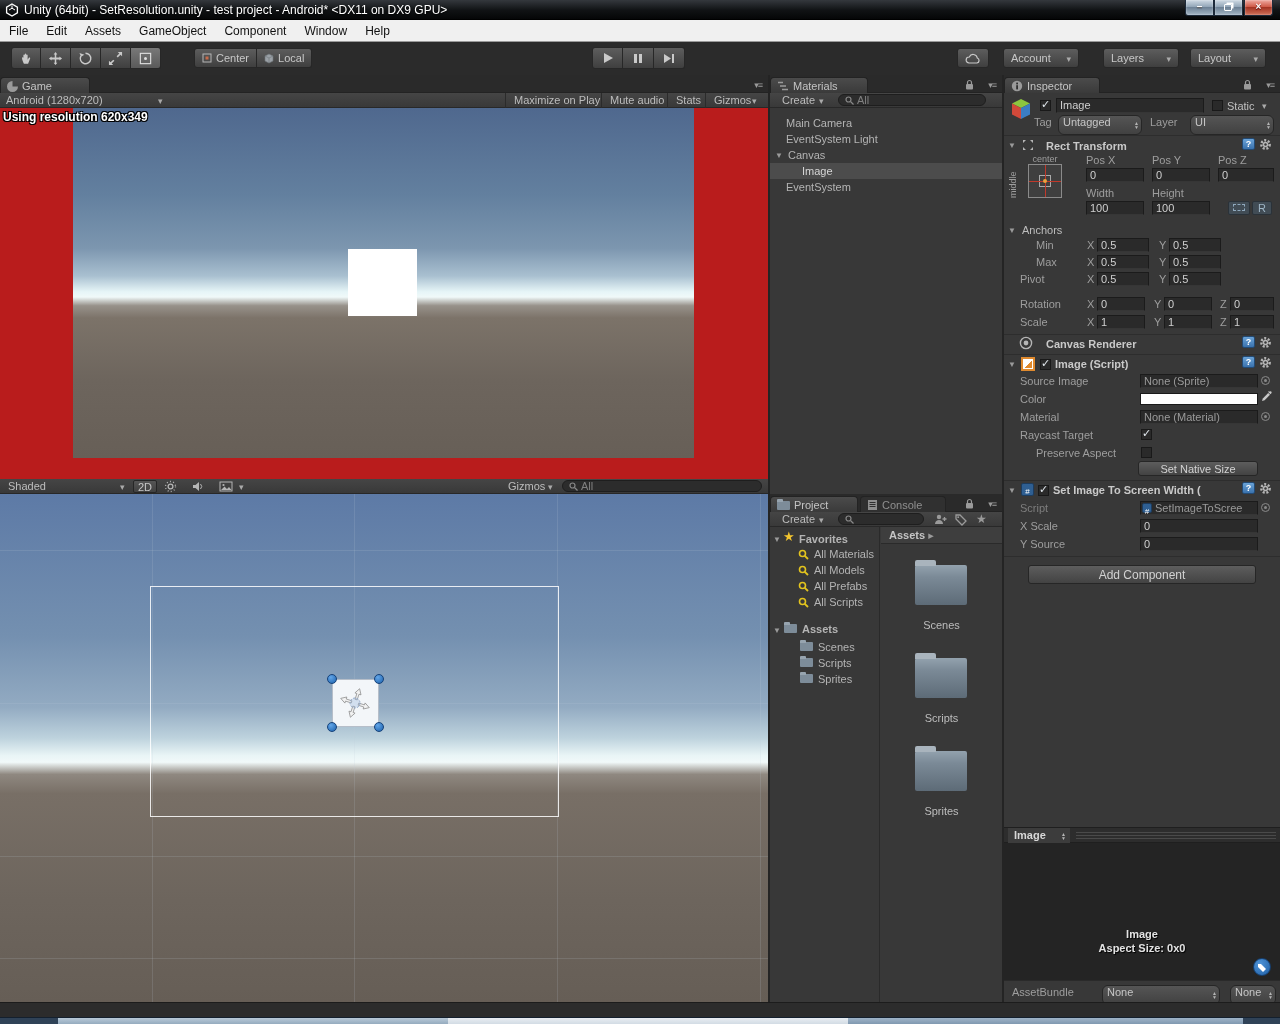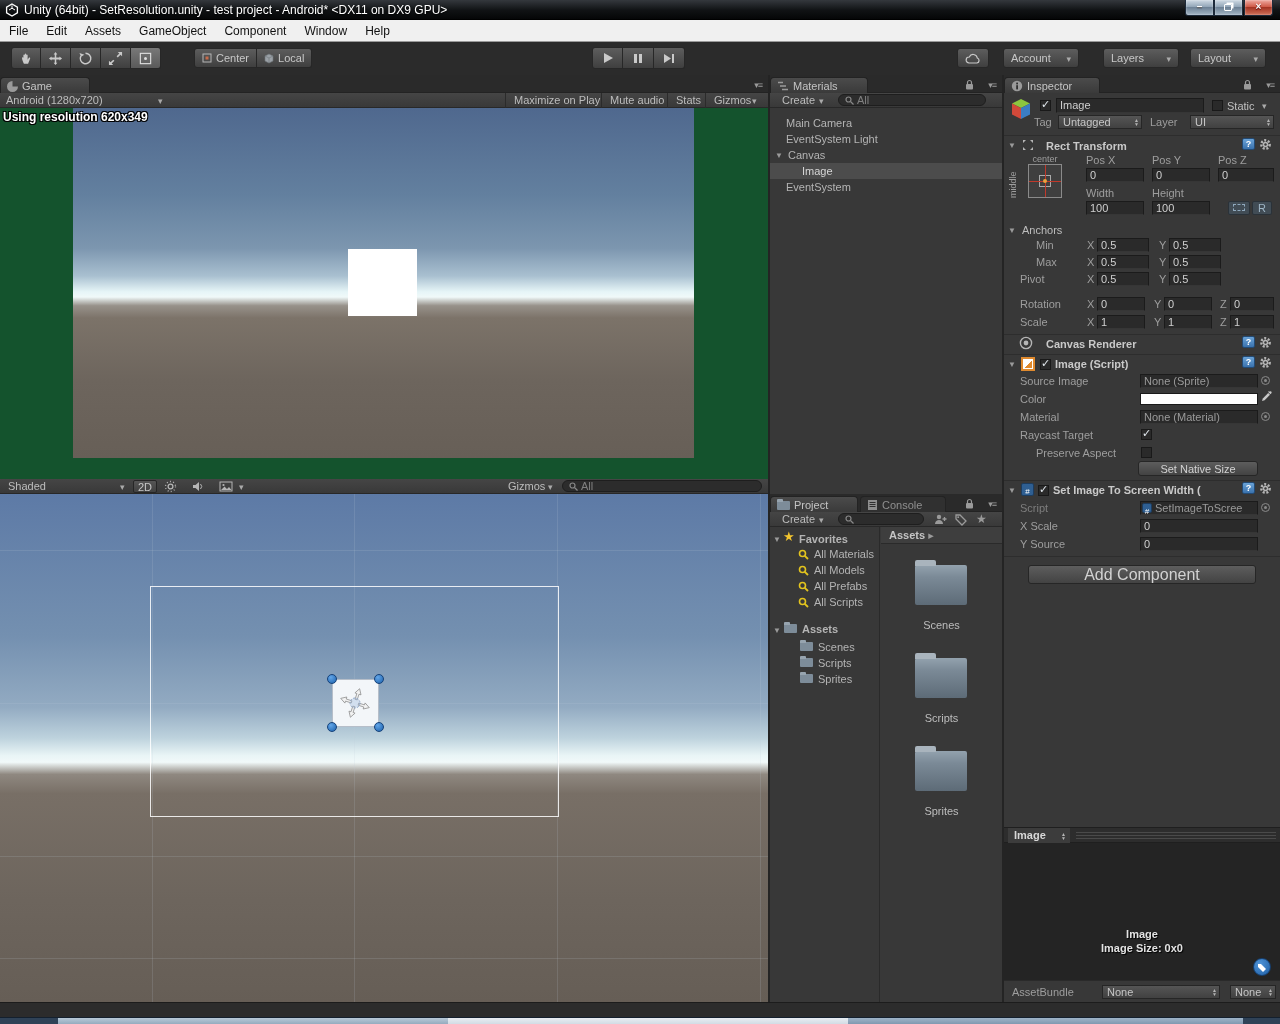--- a/index.html
+++ b/index.html
@@ -31,21 +31,21 @@
 .tab{position:absolute;top:2px;height:17px;background:linear-gradient(#4b4b4b,#393939);border:1px solid #232323;border-bottom:none;border-radius:4px 4px 0 0;color:#c4c4c4;display:flex;align-items:center;gap:4px;padding:0 10px 0 6px;font-size:11px}
 .tab.inactive{background:#303030;color:#8f8f8f}
 .panel{background:#383838}
 .ptool{background:linear-gradient(#454545,#393939);border-bottom:1px solid #282828}
 .menuicon{color:#9a9a9a;font-size:9px;letter-spacing:-1px}
 .menuicon::before{content:"▾≡"}
 .lbl{position:absolute;height:14px;line-height:14px;color:#9e9e9e;white-space:nowrap}
 .b{font-weight:bold;color:#c9c9c9}
 .in{position:absolute;background:#2a2a2a;border:1px solid #1b1b1b;border-bottom-color:#363636;color:#cfcfcf;height:14px;line-height:12px;padding:0 3px;font-size:11px;white-space:nowrap;overflow:hidden}
 .in.gray{color:#9a9a9a}
-.dd{position:absolute;background:linear-gradient(#555,#414141);border:1px solid #262626;border-radius:0;height:14px;line-height:13px;color:#c6c6c6;padding:0 14px 0 4px;font-size:11px;white-space:nowrap;overflow:hidden}
+.dd{position:absolute;background:linear-gradient(#555,#414141);border:1px solid #262626;border-radius:6px;height:20px;line-height:13px;color:#c6c6c6;padding:0 14px 0 4px;font-size:11px;white-space:nowrap;overflow:hidden}
 .ud{position:absolute;right:2px;top:50%;transform:translateY(-50%);font-size:5px;line-height:4px;color:#b5b5b5;white-space:pre;text-align:center}
 .ud::before{content:"▲\A▼"}
 .cb{position:absolute;width:11px;height:11px;background:#2a2a2a;border:1px solid #191919}
 .cb.on::before{content:"✓";position:absolute;left:0;top:-3px;color:#e2e8ee;font-weight:bold;font-size:11px}
 .fold{position:absolute;color:#9a9a9a;font-size:8px}
 .fold::before{content:"▼"}
 .btn{position:absolute;background:linear-gradient(#5d5d5d,#434343);border:1px solid #262626;border-radius:3px;color:#d2d2d2;text-align:center}
 .helpicon{position:absolute;width:13px;height:12px;background:linear-gradient(#6aa3d8,#3a72ad);border:1px solid #234a74;border-radius:2px;color:#fff;font-size:9px;font-weight:bold;text-align:center;line-height:11px}
 .helpicon::before{content:"?"}
 .hr{position:absolute;width:276px;height:1px;background:#2d2d2d;left:1004px}
@@ -195,21 +195,21 @@
   </div>
   <div class="abs ptool" style="left:0;top:93px;width:768px;height:15px">
     <div class="abs" style="left:6px;top:1px;color:#bdbdbd"><span>Android (1280x720)</span></div>
     <span class="abs ddarrow" style="left:158px;top:1px"></span>
     <div class="abs" style="left:505px;top:0;height:15px;line-height:15px;padding:0 8px;border-left:1px solid #2b2b2b;color:#bdbdbd">Maximize on Play</div>
     <div class="abs" style="left:601px;top:0;height:15px;line-height:15px;padding:0 8px;border-left:1px solid #2b2b2b;color:#bdbdbd">Mute audio</div>
     <div class="abs" style="left:667px;top:0;height:15px;line-height:15px;padding:0 8px;border-left:1px solid #2b2b2b;color:#bdbdbd">Stats</div>
     <div class="abs" style="left:705px;top:0;height:15px;line-height:15px;padding:0 8px;border-left:1px solid #2b2b2b;color:#bdbdbd">Gizmos</div>
     <span class="abs ddarrow" style="left:752px;top:1px"></span>
   </div>
-  <div class="abs" style="left:0;top:108px;width:768px;height:428px;background:#14532d">
+  <div class="abs" style="left:0;top:108px;width:768px;height:428px;background:#b91c1c">
     <div class="abs" style="left:73px;top:0;width:621px;height:350px;background:linear-gradient(180deg,#4f688e 0%,#63809f 25%,#7c96af 40%,#a9c0d0 48%,#e6f5f7 52.5%,#f0f9f9 54%,#97918a 56.5%,#7c7369 60%,#6d655d 78%,#675f57 100%)">
       <div class="abs" style="left:275px;top:141px;width:69px;height:67px;background:#fff"></div>
     </div>
     <div class="abs" style="left:3px;top:2px;font-size:12px;font-weight:bold;color:#fff;text-shadow:1px 1px 0 #000,-1px 1px 0 #000,1px -1px 0 #000,-1px -1px 0 #000">Using resolution 620x349</div>
   </div>
 
   <div class="abs ptool" style="left:0;top:479px;width:768px;height:15px">
     <div class="abs" style="left:8px;top:1px;color:#bdbdbd">Shaded</div>
     <span class="abs ddarrow" style="left:120px;top:1px"></span>
     <div class="abs" style="left:133px;top:1px;width:24px;height:13px;background:linear-gradient(#555,#414141);border:1px solid #262626;border-radius:2px;text-align:center;line-height:12px;color:#c6c6c6">2D</div>
@@ -551,29 +551,29 @@
   <div class="lbl" style="left:1020px;top:501px;color:#7e7e7e">Script</div>
   <div class="in gray" style="left:1140px;top:501px;width:118px;padding-left:14px">SetImageToScree</div>
   <div class="csicon" style="left:1142px;top:503px;width:10px;height:10px"></div>
   <div class="picker" style="left:1261px;top:503px"></div>
   <div class="lbl" style="left:1020px;top:519px">X Scale</div>
   <div class="in" style="left:1140px;top:519px;width:118px">0</div>
   <div class="lbl" style="left:1020px;top:537px">Y Source</div>
   <div class="in" style="left:1140px;top:537px;width:118px">0</div>
   <div class="hr" style="top:556px"></div>
 
-  <div class="btn" style="left:1028px;top:565px;width:228px;height:19px;line-height:18px;font-size:16px">Add Component</div>
+  <div class="btn" style="left:1028px;top:565px;width:228px;height:19px;line-height:18px;font-size:12px">Add Component</div>
 
   <div class="abs" style="left:1004px;top:827px;width:276px;height:16px;background:#2d2d2d;border-top:1px solid #1f1f1f;border-bottom:1px solid #1f1f1f">
     <div class="abs" style="left:4px;top:0;width:62px;height:15px;background:#3c3c3c;font-weight:bold;color:#d8d8d8;line-height:15px;padding-left:6px"><span>Image</span><span class="ud" style="right:4px"></span></div>
     <div class="abs" style="left:72px;top:4px;width:200px;height:7px;background:repeating-linear-gradient(180deg,#4a4a4a 0 1px,transparent 1px 3px)"></div>
   </div>
   <div class="abs" style="left:1004px;top:843px;width:276px;height:137px;background:#242424">
     <div class="abs" style="left:0;top:85px;width:276px;text-align:center;font-weight:bold;color:#e3e3e3;text-shadow:1px 1px 1px #000">Image</div>
-    <div class="abs" style="left:0;top:99px;width:276px;text-align:center;font-weight:bold;color:#e3e3e3;text-shadow:1px 1px 1px #000">Image Size: 0x0</div>
+    <div class="abs" style="left:0;top:99px;width:276px;text-align:center;font-weight:bold;color:#e3e3e3;text-shadow:1px 1px 1px #000">Aspect Size: 0x0</div>
     <div class="tagbubble" style="left:249px;top:115px">
       <svg style="position:absolute;left:3px;top:4px" width="11" height="11">
           <path d="M1 4V1h3l5 5-3 3z" fill="#fff"></path>
         </svg>
     </div>
   </div>
   <div class="abs" style="left:1004px;top:980px;width:276px;height:22px;background:#383838;border-top:1px solid #2a2a2a">
     <div class="lbl" style="left:8px;top:4px">AssetBundle</div>
     <div class="dd" style="left:98px;top:4px;width:118px"><span>None</span><span class="ud"></span></div>
     <div class="dd" style="left:226px;top:4px;width:46px"><span>None</span><span class="ud"></span></div>

